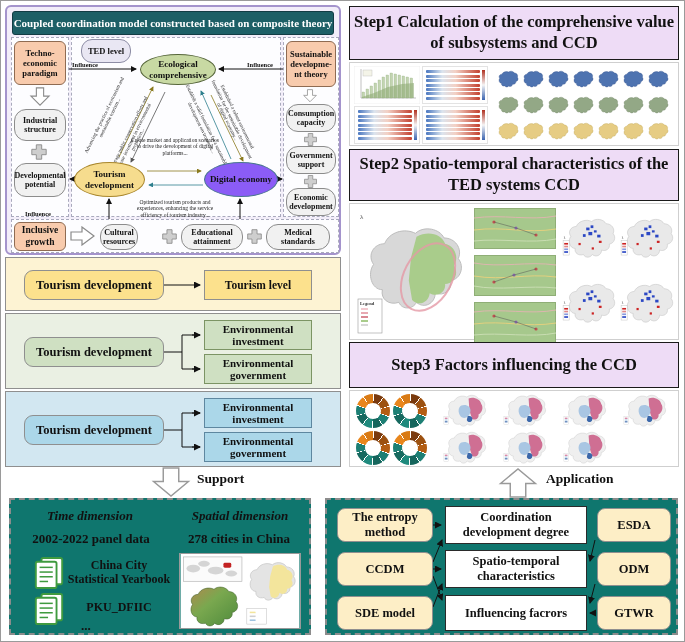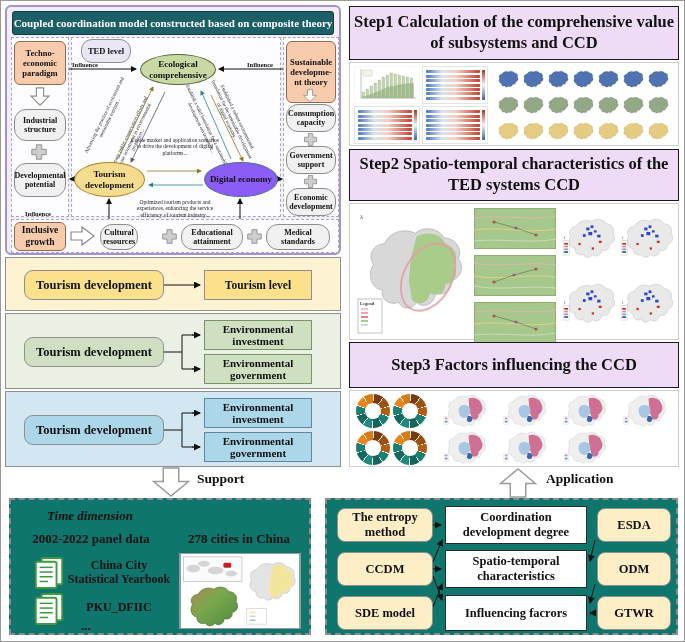--- a/index.html
+++ b/index.html
@@ -167,21 +167,21 @@
     <div class="abs ctr peach" style="left:7px;top:34px;width:52px;height:44px">Techno-economic paradigm</div>
     <svg class="abs" style="left:22px;top:80px;z-index:2" width="22" height="20">
         <use href="#hdown"></use>
       </svg>
     <div class="abs ctr gbox" style="left:7px;top:102px;width:52px;height:32px">Industrial structure</div>
     <svg class="abs" style="left:23px;top:136px;z-index:2" width="18" height="18">
         <use href="#plus"></use>
       </svg>
     <div class="abs ctr gbox" style="left:7px;top:156px;width:52px;height:34px">Developmental potential</div>
 
-    <div class="abs ctr peach" style="left:279px;top:34px;width:50px;height:62px">Sustainable developme- nt theory</div>
+    <div class="abs ctr peach" style="left:279px;top:34px;width:50px;height:46px">Sustainable developme- nt theory</div>
     <svg class="abs" style="left:293px;top:82px;z-index:2" width="20" height="14">
         <use href="#hdown"></use>
       </svg>
     <div class="abs ctr gbox" style="left:279px;top:97px;width:50px;height:28px">Consumption capacity</div>
     <svg class="abs" style="left:296px;top:125px;z-index:2" width="15" height="15">
         <use href="#plus"></use>
       </svg>
     <div class="abs ctr gbox" style="left:279px;top:139px;width:50px;height:28px">Government support</div>
     <svg class="abs" style="left:296px;top:167px;z-index:2" width="15" height="15">
         <use href="#plus"></use>
@@ -495,20 +495,21 @@
     <div class="abs ctr bd" style="left:4px;top:31px;width:152px">2002-2022 panel data</div>
     <svg class="abs" style="left:22px;top:56px" width="32" height="34">
         <use href="#doc"></use>
       </svg>
     <div class="abs ctr srcLabel" style="left:56px;top:58px;width:104px">China City Statistical Yearbook</div>
     <svg class="abs" style="left:22px;top:92px" width="32" height="34">
         <use href="#doc"></use>
       </svg>
     <div class="abs ctr srcLabel" style="left:56px;top:100px;width:104px">PKU_DFIIC</div>
     <div class="abs bd" style="left:70px;top:118px">...</div>
+    <div class="abs ctr it" style="left:162px;top:8px;width:134px">Spatial dimension</div>
     <div class="abs ctr bd" style="left:158px;top:31px;width:140px">278 cities in China</div>
     <svg class="abs" style="left:168px;top:53px;border:1px solid #999" width="122" height="76" viewBox="0 0 122 76">
       <rect width="122" height="76" fill="#ffffff"></rect>
       <rect x="3" y="3" width="60" height="25" fill="#fbfbfb" stroke="#aaa" stroke-width="0.6"></rect>
       <g fill="#d5d5d5">
           <ellipse cx="13" cy="15" rx="7" ry="4"></ellipse>
           <ellipse cx="24" cy="10" rx="6" ry="3"></ellipse>
           <ellipse cx="36" cy="17" rx="8" ry="4"></ellipse>
           <ellipse cx="52" cy="20" rx="6" ry="3"></ellipse>
         </g>

